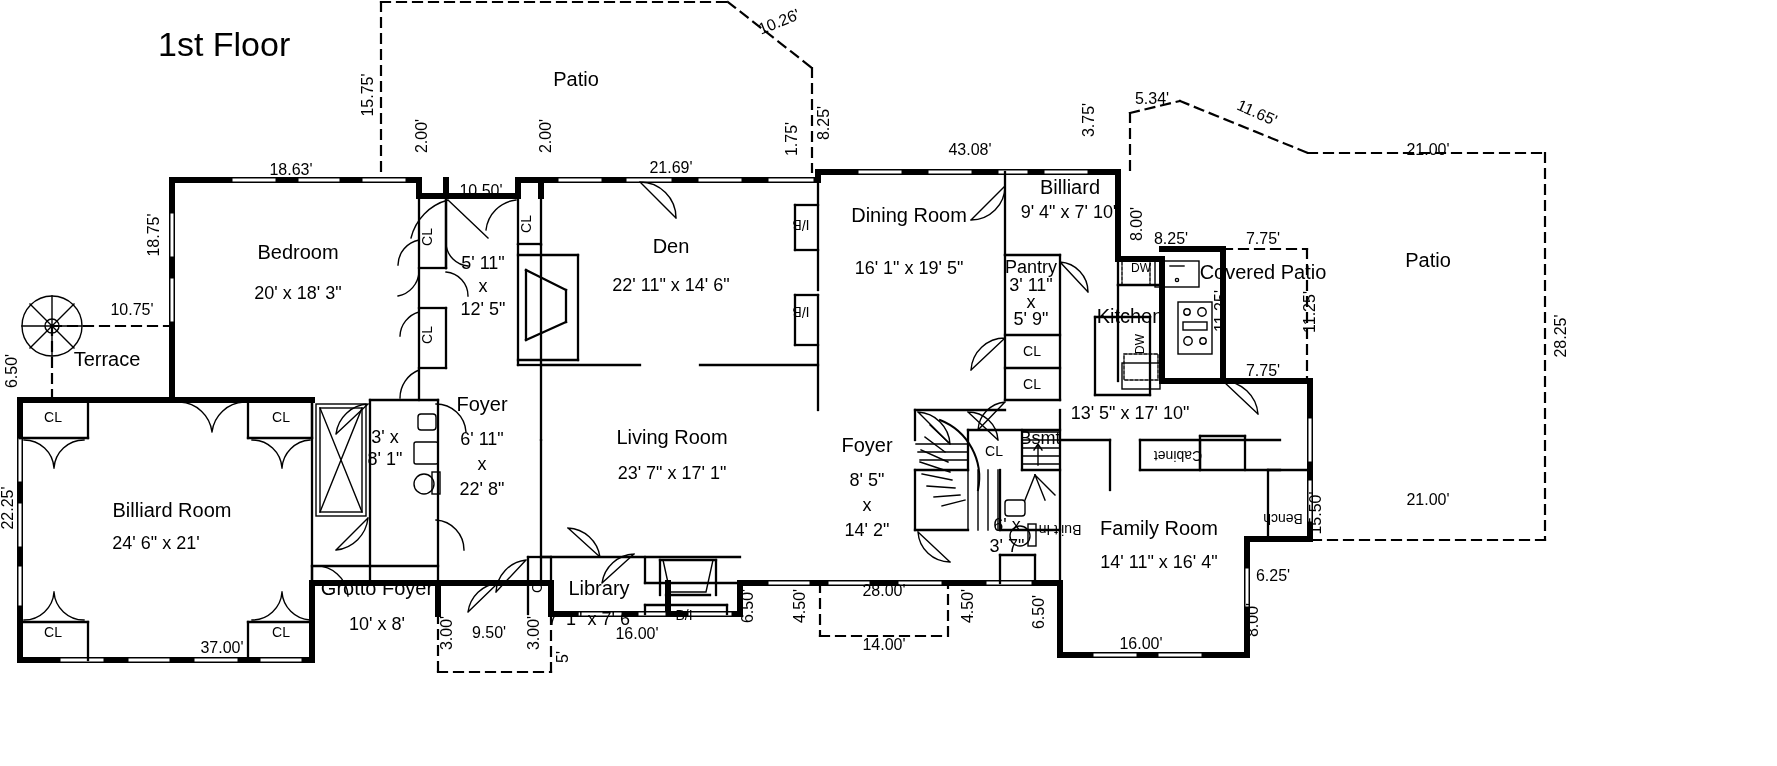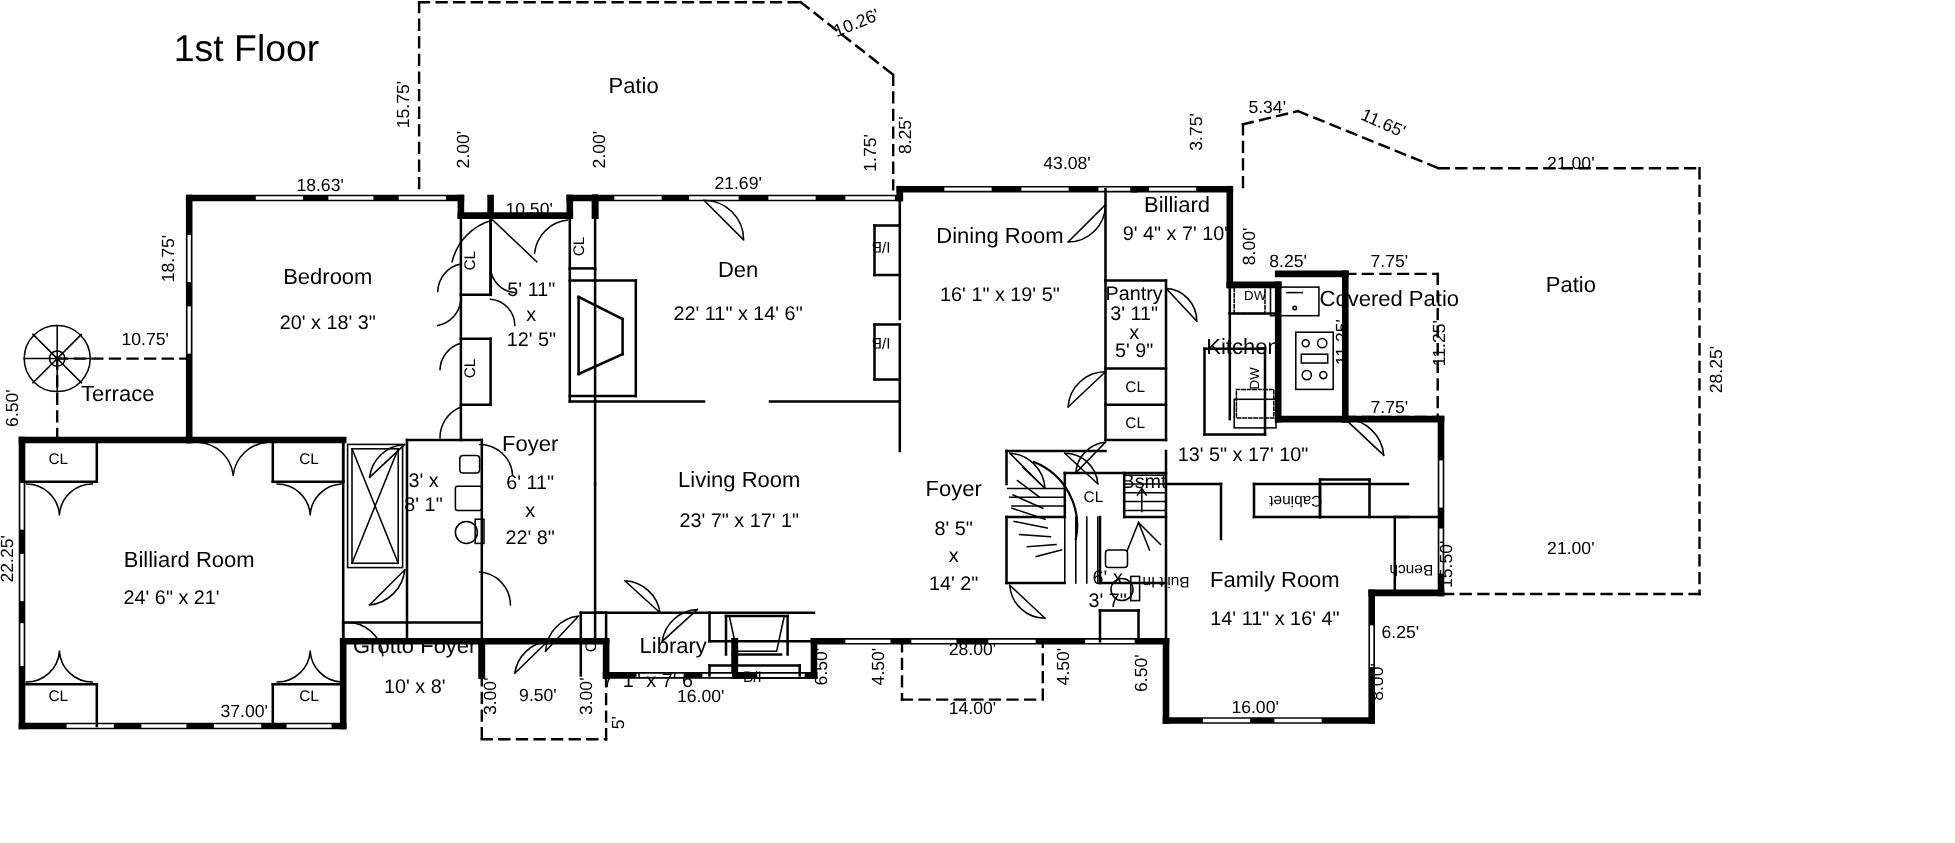--- a/index.html
+++ b/index.html
@@ -357,21 +357,21 @@
   <div class="lbl title" style="left:158px;top:25px;">1st Floor</div>
 
   <div id="room-labels">
       <div class="lbl room ctr" style="left: 298px; top: 252px;">Bedroom</div>
       <div class="lbl room-sm ctr" style="left: 298px; top: 293px;">20' x 18' 3"</div>
       <div class="lbl room ctr" style="left: 107px; top: 359px;">Terrace</div>
       <div class="lbl room ctr" style="left: 172px; top: 500px; margin-top: 10px;">Billiard  Room</div>
       <div class="lbl room-sm ctr" style="left: 156px; top: 543px;">24' 6" x 21'</div>
       <div class="lbl room ctr" style="left: 377px; top: 588px;">Grotto Foyer</div>
       <div class="lbl room-sm ctr" style="left: 377px; top: 624px;">10' x 8'</div>
-      <div class="lbl room ctr" style="left: 612px; top: 588px;">Library</div>
+      <div class="lbl room ctr" style="left: 599px; top: 588px;">Library</div>
       <div class="lbl room-sm ctr" style="left: 592px; top: 619px;">7' 1" x 7' 6"</div>
       <div class="lbl room ctr" style="left: 671px; top: 246px;">Den</div>
       <div class="lbl room-sm ctr" style="left: 671px; top: 285px;">22' 11" x 14' 6"</div>
       <div class="lbl room ctr" style="left: 672px; top: 437px;">Living Room</div>
       <div class="lbl room-sm ctr" style="left: 672px; top: 473px;">23' 7" x 17' 1"</div>
       <div class="lbl room ctr" style="left: 909px; top: 215px;">Dining Room</div>
       <div class="lbl room-sm ctr" style="left: 909px; top: 268px;">16' 1" x 19' 5"</div>
       <div class="lbl room ctr" style="left: 1070px; top: 187px;">Billiard</div>
       <div class="lbl room-sm ctr" style="left: 1070px; top: 212px;">9' 4" x 7' 10"</div>
       <div class="lbl room ctr" style="left: 1130px; top: 316px;">Kitchen</div>

